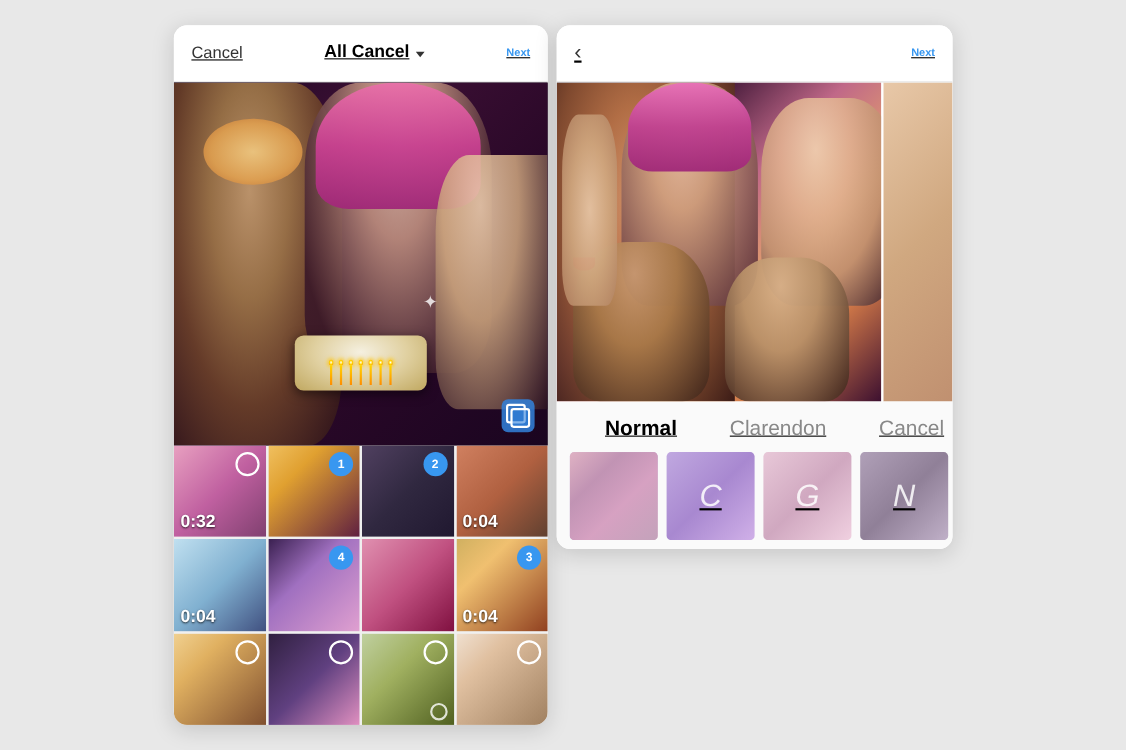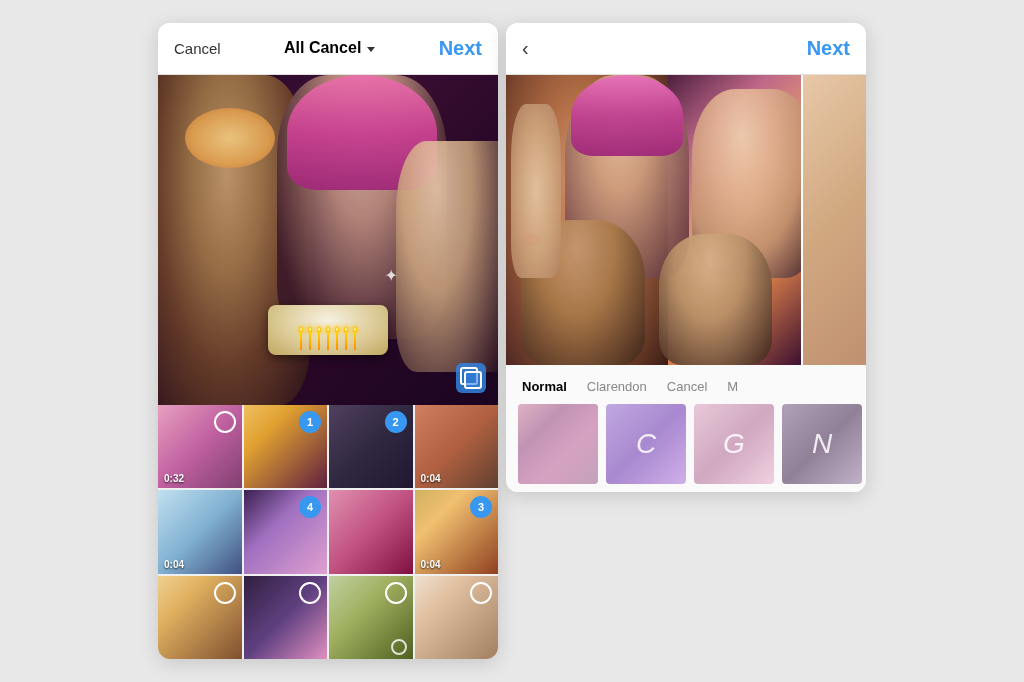--- a/index.html
+++ b/index.html
@@ -11,20 +11,21 @@
       align-items: center;
       justify-content: center;
       font-family: -apple-system, BlinkMacSystemFont, 'Helvetica Neue', sans-serif;
       overflow: hidden;
     }
 
     .screens-container {
       display: flex;
       gap: 8px;
       align-items: flex-start;
+      text-decoration: underline;
     }
 
     
     .phone-screen {
       background: #fff;
       border-radius: 12px;
       overflow: hidden;
       box-shadow: 0 4px 20px rgba(0,0,0,0.15);
     }
 
@@ -67,21 +68,21 @@
       width: 0;
       height: 0;
       border-left: 4px solid transparent;
       border-right: 4px solid transparent;
       border-top: 5px solid #333;
       margin-left: 2px;
       margin-top: 2px;
     }
 
     .header-next {
-      font-size: 20px;
+      font-size: 10px;
       color: #3897f0;
       font-weight: 600;
     }
 
     .header-back {
       font-size: 20px;
       color: #333;
       font-weight: 300;
     }
 
@@ -192,21 +193,21 @@
       height: 22px;
       border: 2px solid white;
       border-radius: 50%;
     }
 
     .thumb-duration {
       position: absolute;
       bottom: 4px;
       left: 6px;
       color: white;
-      font-size: 10px;
+      font-size: 16px;
       font-weight: 600;
       text-shadow: 0 1px 2px rgba(0,0,0,0.8);
     }
 
     .thumb-clock {
       position: absolute;
       bottom: 4px;
       right: 6px;
       width: 16px;
       height: 16px;
@@ -221,23 +222,24 @@
     }
 
     .filter-labels {
       display: flex;
       gap: 20px;
       padding: 0 16px;
       margin-bottom: 10px;
     }
 
     .filter-label {
-      font-size: 13px;
+      font-size: 19px;
       color: #888;
       font-weight: 400;
+      margin-left: 28px;
     }
 
     .filter-label.active {
       color: #000;
       font-weight: 600;
     }
 
     .filter-thumbnails {
       display: flex;
       gap: 8px;

